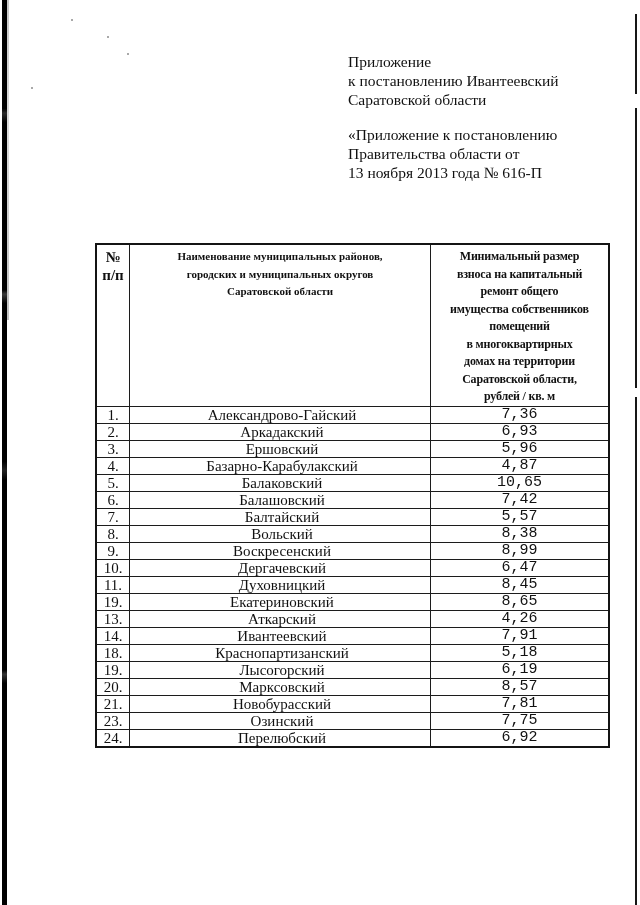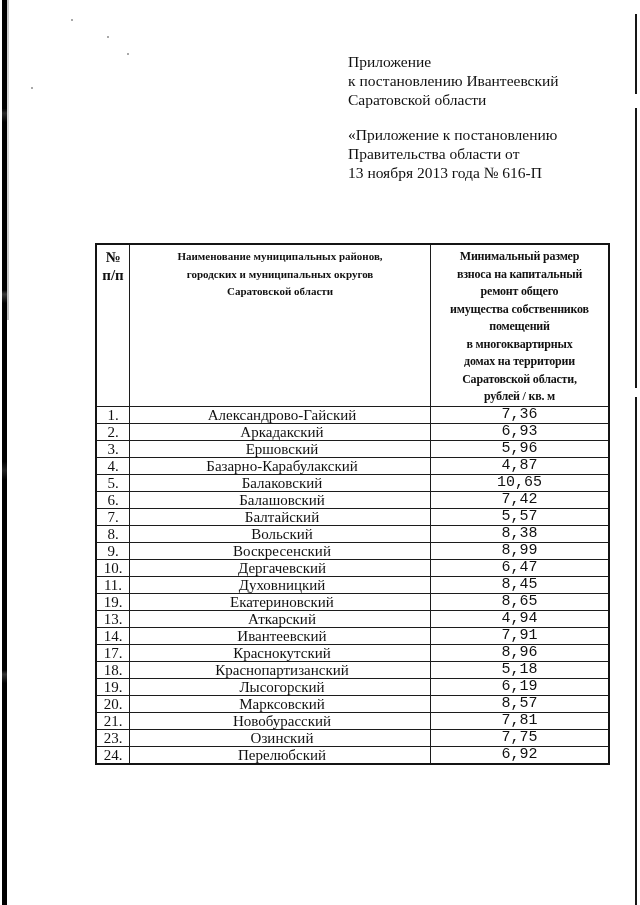--- a/index.html
+++ b/index.html
@@ -214,33 +214,28 @@
       <td class="cell-value">8,45</td>
     </tr>
         <tr>
       <td class="cell-num">19.</td>
       <td class="cell-name">Екатериновский</td>
       <td class="cell-value">8,65</td>
     </tr>
         <tr>
       <td class="cell-num">13.</td>
       <td class="cell-name">Аткарский</td>
-      <td class="cell-value">4,94</td>
+      <td class="cell-value">4,26</td>
     </tr>
         <tr>
       <td class="cell-num">14.</td>
       <td class="cell-name">Ивантеевский</td>
       <td class="cell-value">7,91</td>
     </tr>
         <tr>
-      <td class="cell-num">17.</td>
-      <td class="cell-name">Краснокутский</td>
-      <td class="cell-value">8,96</td>
-    </tr>
-        <tr>
       <td class="cell-num">18.</td>
       <td class="cell-name">Краснопартизанский</td>
       <td class="cell-value">5,18</td>
     </tr>
         <tr>
       <td class="cell-num">19.</td>
       <td class="cell-name">Лысогорский</td>
       <td class="cell-value">6,19</td>
     </tr>
         <tr>

